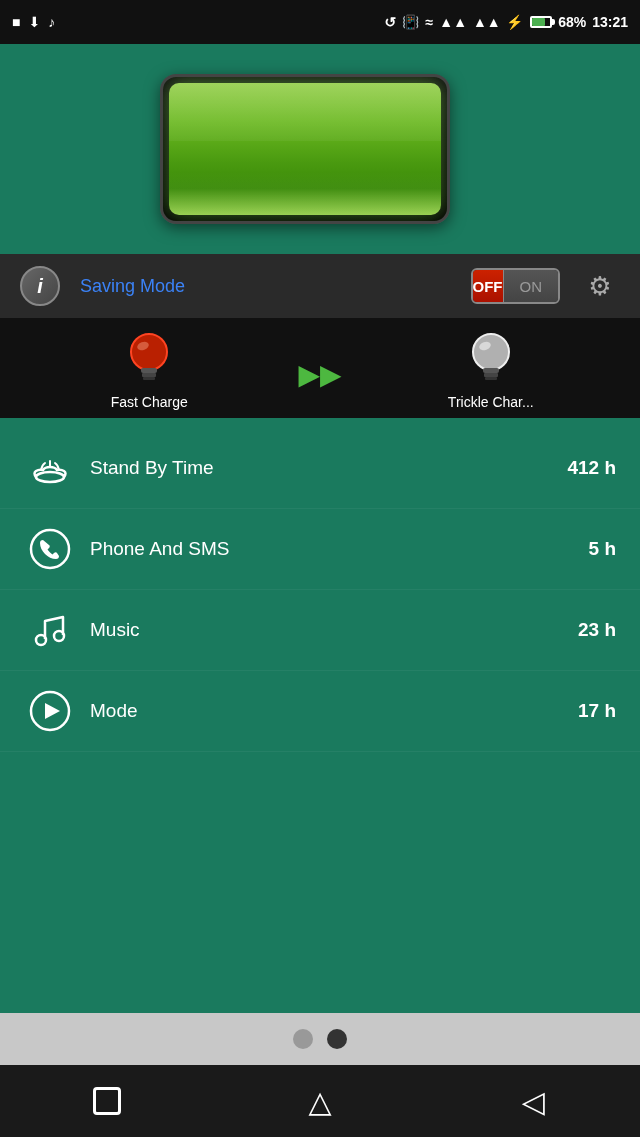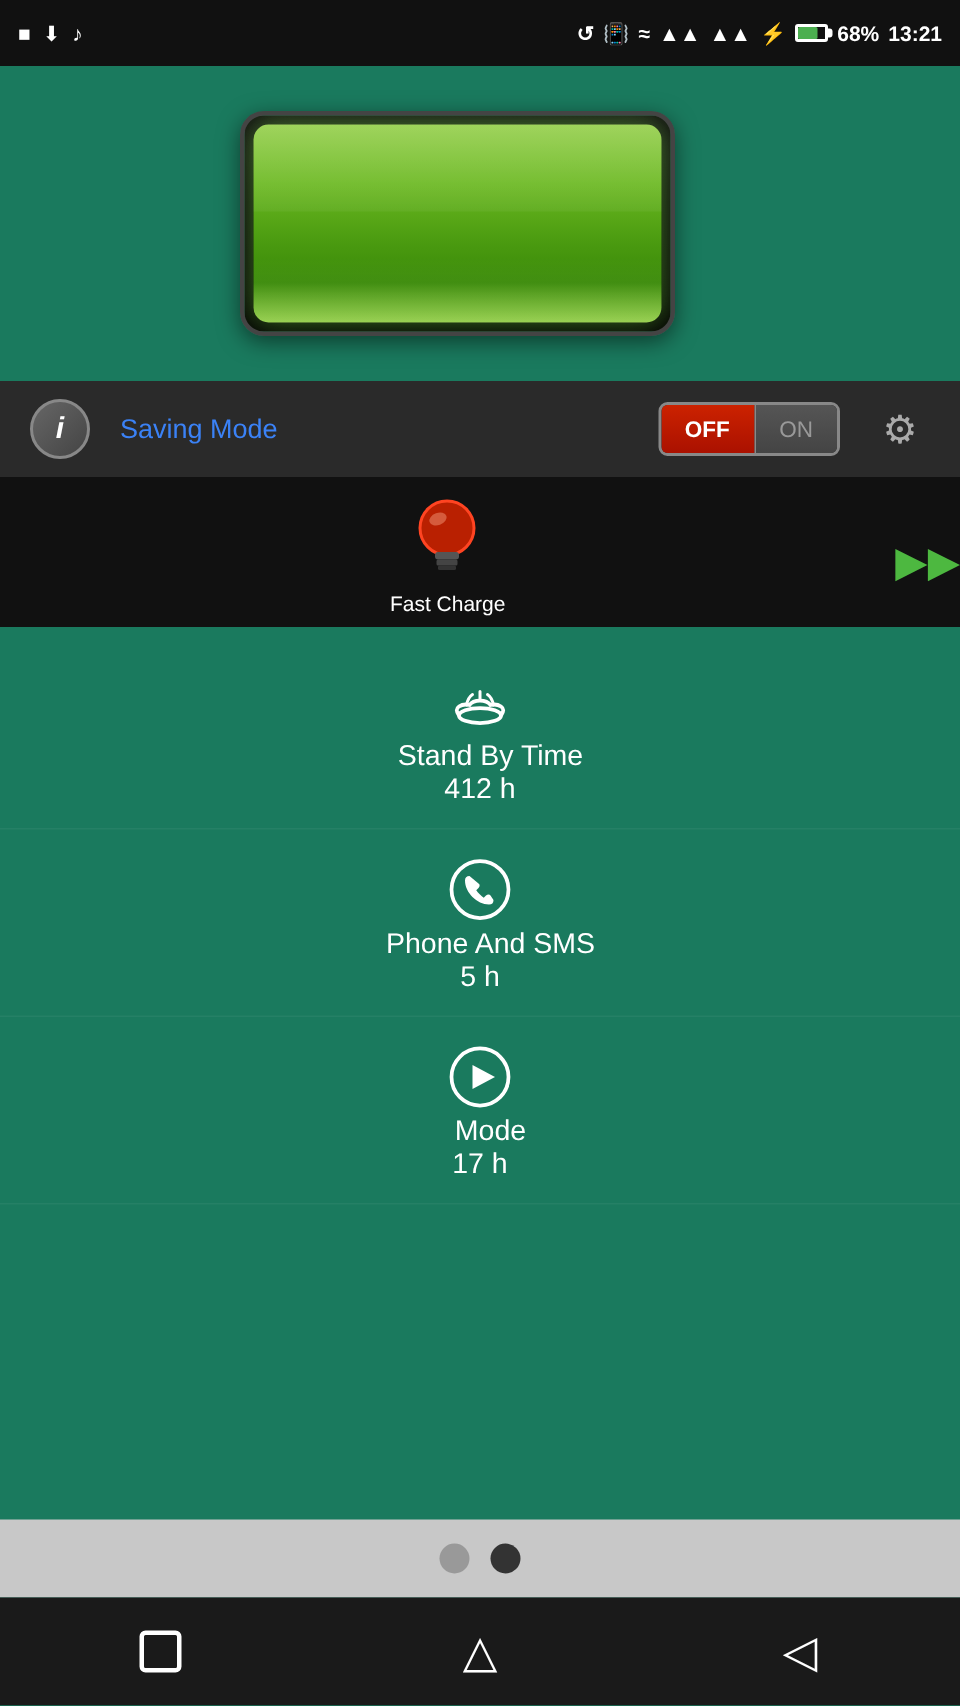--- a/index.html
+++ b/index.html
@@ -175,21 +175,21 @@
       border-radius: 6px;
       overflow: hidden;
       border: 2px solid #888;
       height: 36px;
     }
     .toggle-off {
       background: linear-gradient(180deg, #cc2200 0%, #aa1100 100%);
       color: white;
       font-size: 15px;
       font-weight: bold;
-      padding: 0 16px;
+      padding: 0 0;
       display: flex;
       align-items: center;
       border-right: 1px solid #888;
     }
     .toggle-on {
       background: linear-gradient(180deg, #555 0%, #444 100%);
       color: #999;
       font-size: 15px;
       font-weight: normal;
       padding: 0 16px;
@@ -244,42 +244,41 @@
     
     .stats-list {
       flex: 1;
       padding: 10px 0;
     }
     .stat-item {
       display: flex;
       align-items: center;
       padding: 14px 24px;
       border-bottom: 1px solid rgba(255,255,255,0.05);
-      flex-direction: column;
     }
     .stat-icon {
       width: 52px;
       height: 52px;
       display: flex;
       align-items: center;
       justify-content: center;
       font-size: 32px;
       color: white;
       flex-shrink: 0;
     }
     .stat-label {
       flex: 1;
       color: white;
       font-size: 19px;
       padding-left: 14px;
     }
     .stat-value {
       color: white;
       font-size: 19px;
-      font-weight: normal;
+      font-weight: bold;
     }
 
     
     .pagination-dots {
       display: flex;
       justify-content: center;
       align-items: center;
       gap: 14px;
       padding: 16px 0;
       background: #c8c8c8;
@@ -393,20 +392,33 @@
         </svg>
       </div>
       <span class="charge-mode-label">Fast Charge</span>
     </div>
 
     <div class="charge-arrow">▶</div>
 
 
     <div class="charge-arrow">▶</div>
 
+    <div class="charge-mode-item">
+      <div class="bulb-icon">
+        <svg width="52" height="58" viewBox="0 0 52 58">
+          <ellipse cx="26" cy="22" rx="18" ry="18" fill="#cccccc" opacity="0.85"></ellipse>
+          <ellipse cx="26" cy="22" rx="18" ry="18" fill="none" stroke="#eeeeee" stroke-width="2"></ellipse>
+          <ellipse cx="20" cy="16" rx="6" ry="4" fill="rgba(255,255,255,0.5)" transform="rotate(-20 20 16)"></ellipse>
+          <rect x="18" y="38" width="16" height="5" rx="2" fill="#555"></rect>
+          <rect x="19" y="43" width="14" height="4" rx="1" fill="#444"></rect>
+          <rect x="20" y="47" width="12" height="3" rx="1" fill="#333"></rect>
+        </svg>
+      </div>
+      <span class="charge-mode-label">Trickle Char...</span>
+    </div>
   </div>
 
   <div class="stats-list">
 
     <div class="stat-item">
       <div class="stat-icon">
         <svg width="46" height="46" viewBox="0 0 46 46">
           <ellipse cx="23" cy="32" rx="14" ry="5" fill="none" stroke="white" stroke-width="2.5"></ellipse>
           <path d="M9 32 Q6 28 9 26 Q12 24 16 25 Q18 22 23 22 Q28 22 30 25 Q34 24 37 26 Q40 28 37 32" fill="none" stroke="white" stroke-width="2.5"></path>
           <path d="M14 25 Q15 20 18 18 M23 22 Q23 18 23 16 M32 25 Q31 20 28 18" stroke="white" stroke-width="2" stroke-linecap="round"></path>
@@ -421,20 +433,31 @@
         <svg width="46" height="46" viewBox="0 0 46 46">
           <circle cx="23" cy="23" r="19" fill="none" stroke="white" stroke-width="2.5"></circle>
           <path d="M16 14 C14 14 13 15 13 17 C13 25 21 33 29 33 C31 33 32 32 32 30 L30 27 C29.5 26 28 26 27 27 L25.5 28.5 C24 27.5 21.5 25 20.5 23.5 L22 22 C23 21 23 19.5 22 19 Z" fill="white"></path>
         </svg>
       </div>
       <span class="stat-label">Phone And SMS</span>
       <span class="stat-value">5 h</span>
     </div>
 
 
+    <div class="stat-item">
+      <div class="stat-icon">
+        <svg width="46" height="46" viewBox="0 0 46 46">
+          <path d="M18 32 L18 14 L36 10 L36 28" stroke="white" stroke-width="2.5" fill="none" stroke-linejoin="round"></path>
+          <circle cx="14" cy="33" r="5" fill="none" stroke="white" stroke-width="2.5"></circle>
+          <circle cx="32" cy="29" r="5" fill="none" stroke="white" stroke-width="2.5"></circle>
+        </svg>
+      </div>
+      <span class="stat-label">Music</span>
+      <span class="stat-value">23 h</span>
+    </div>
 
     <div class="stat-item">
       <div class="stat-icon">
         <svg width="46" height="46" viewBox="0 0 46 46">
           <circle cx="23" cy="23" r="19" fill="none" stroke="white" stroke-width="2.5"></circle>
           <polygon points="18,15 18,31 33,23" fill="white"></polygon>
         </svg>
       </div>
       <span class="stat-label">Mode</span>
       <span class="stat-value">17 h</span>

